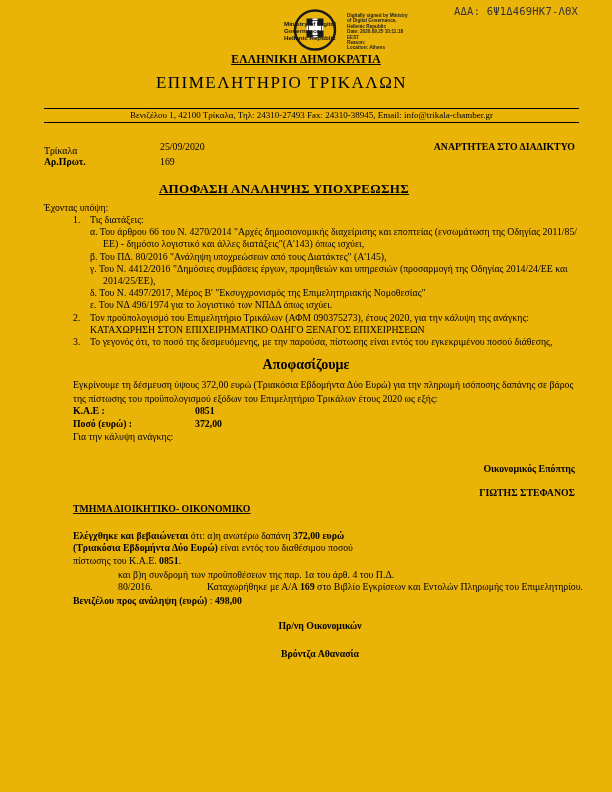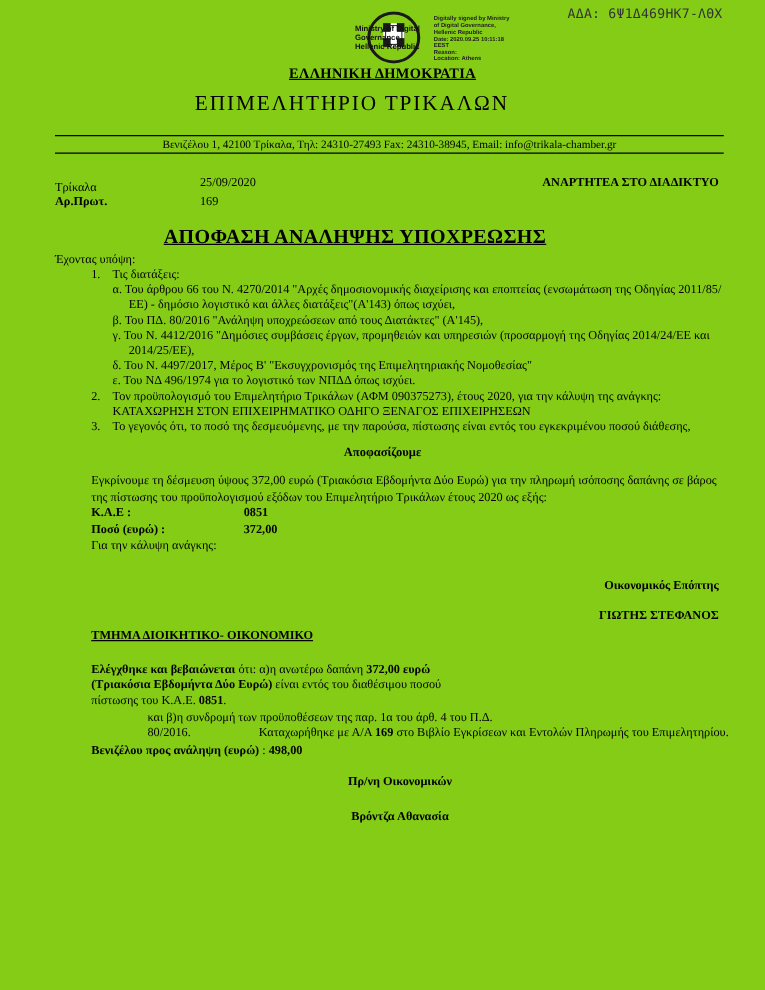--- a/index.html
+++ b/index.html
@@ -1,17 +1,17 @@
 <!DOCTYPE html>
 <html><head>
 <meta charset="utf-8">
 <style>
   html,body{margin:0;padding:0;background:#888;}
   .page{
-    position:relative;width:612px;height:792px;background:#84cc16;
+    position:relative;width:612px;height:792px;background:#eab308;
     margin:0 auto;font-family:"Liberation Serif",serif;color:#000;
     overflow:hidden;
   }
   .abs{position:absolute;}
   .b{font-weight:bold;}
   .u{text-decoration:underline;}
   .ctr{text-align:center;}
   .body-txt{font-size:9.8px;line-height:12.2px;}
 
   .ada{top:5px;right:34px;font-family:"DejaVu Sans Mono",monospace;
@@ -30,30 +30,30 @@
   .rule{left:44px;width:535px;height:1px;background:#000;}
   .rule1{top:108px;} .rule2{top:122px;}
   .contact{left:44px;top:110px;width:535px;font-size:9px;line-height:11px;}
 
   .meta-city{left:44px;top:145px;}
   .meta-date{left:160px;top:141px;}
   .meta-post{right:37px;top:141px;}
   .meta-prot-label{left:44px;top:156px;}
   .meta-prot-num{left:160px;top:156px;}
 
-  .doc-title{left:0;top:181px;width:568px;font-size:16px;letter-spacing:0.3px;}
+  .doc-title{left:0;top:181px;width:568px;font-size:13px;letter-spacing:0.3px;}
 
   .intro{left:44px;top:202px;}
   .cons{left:73px;top:214px;width:506px;}
   .cons-item{display:flex;}
   .cons-num{width:17px;flex:none;}
   .cons-text{flex:1;}
   .sub{padding-left:13px;text-indent:-13px;}
 
-  .decide-head{left:0;top:357px;width:612px;font-size:10px;}
+  .decide-head{left:0;top:357px;width:612px;font-size:14px;}
   .decide-par{left:73px;top:378px;width:502px;line-height:13.6px;}
 
   .commitment{left:73px;top:405px;display:grid;grid-template-columns:122px 320px;row-gap:1px;}
   .commit-center{align-self:center;}
 
   .sup-title{right:37px;top:463px;}
   .sup-name{right:37px;top:487px;}
   .dept{left:73px;top:503px;}
 
   .verif{left:73px;top:530px;width:340px;line-height:12.3px;}

